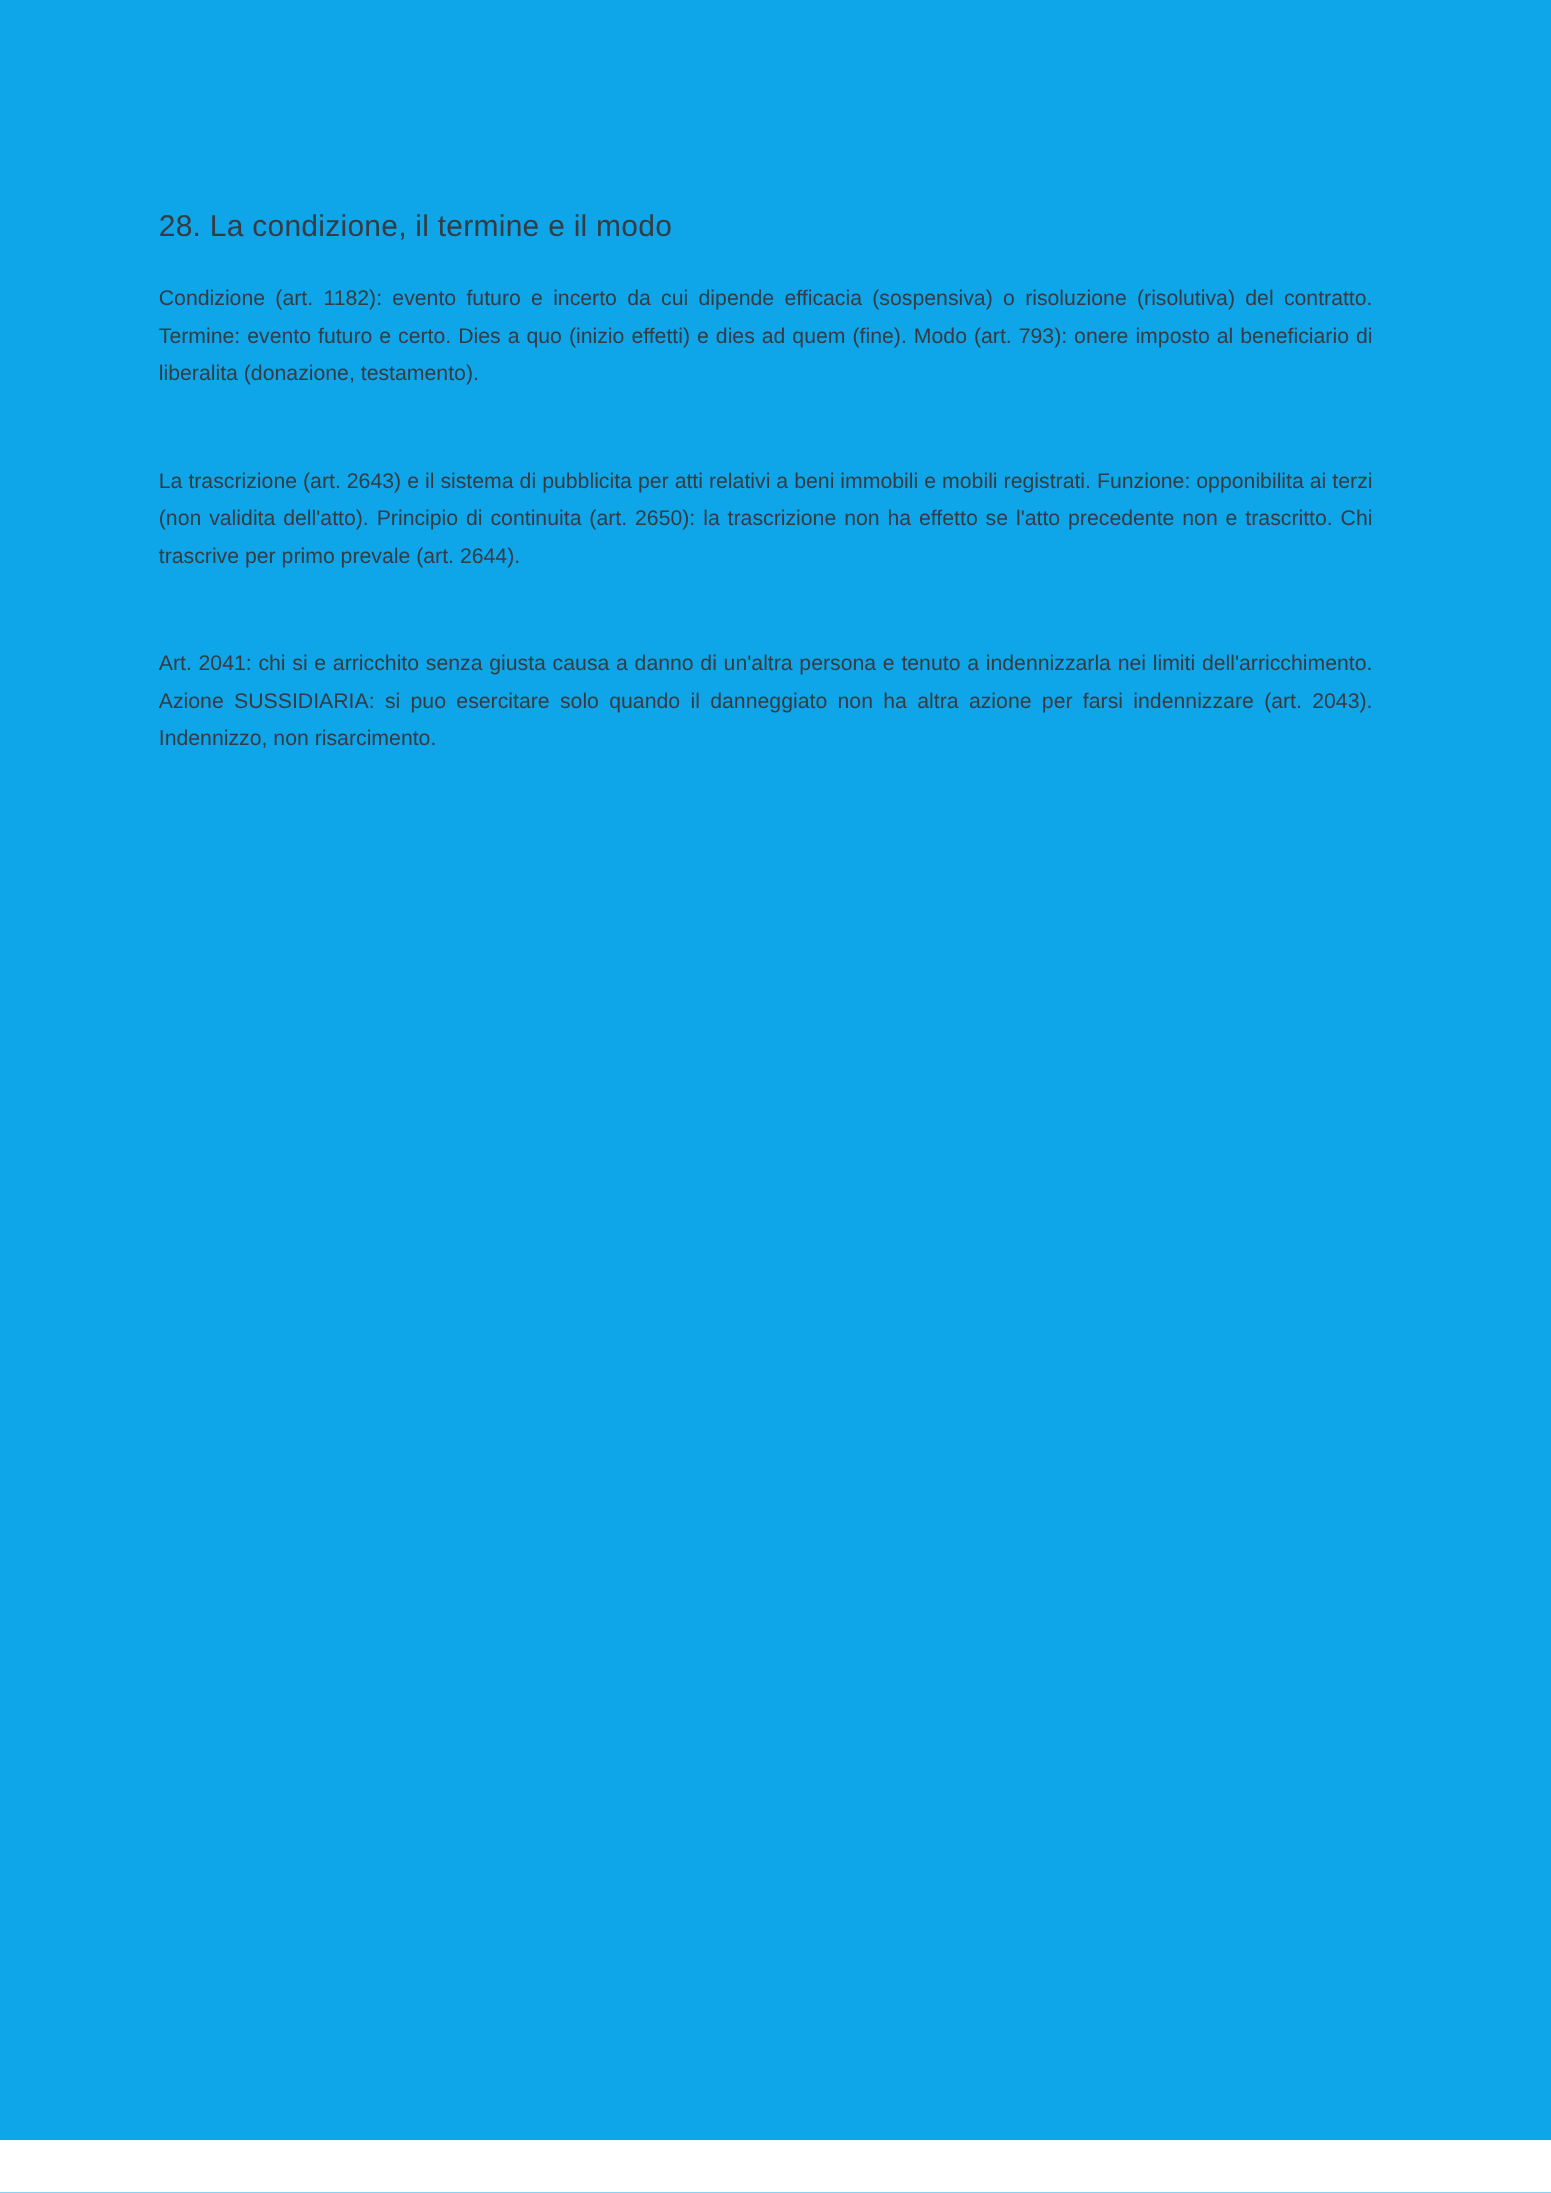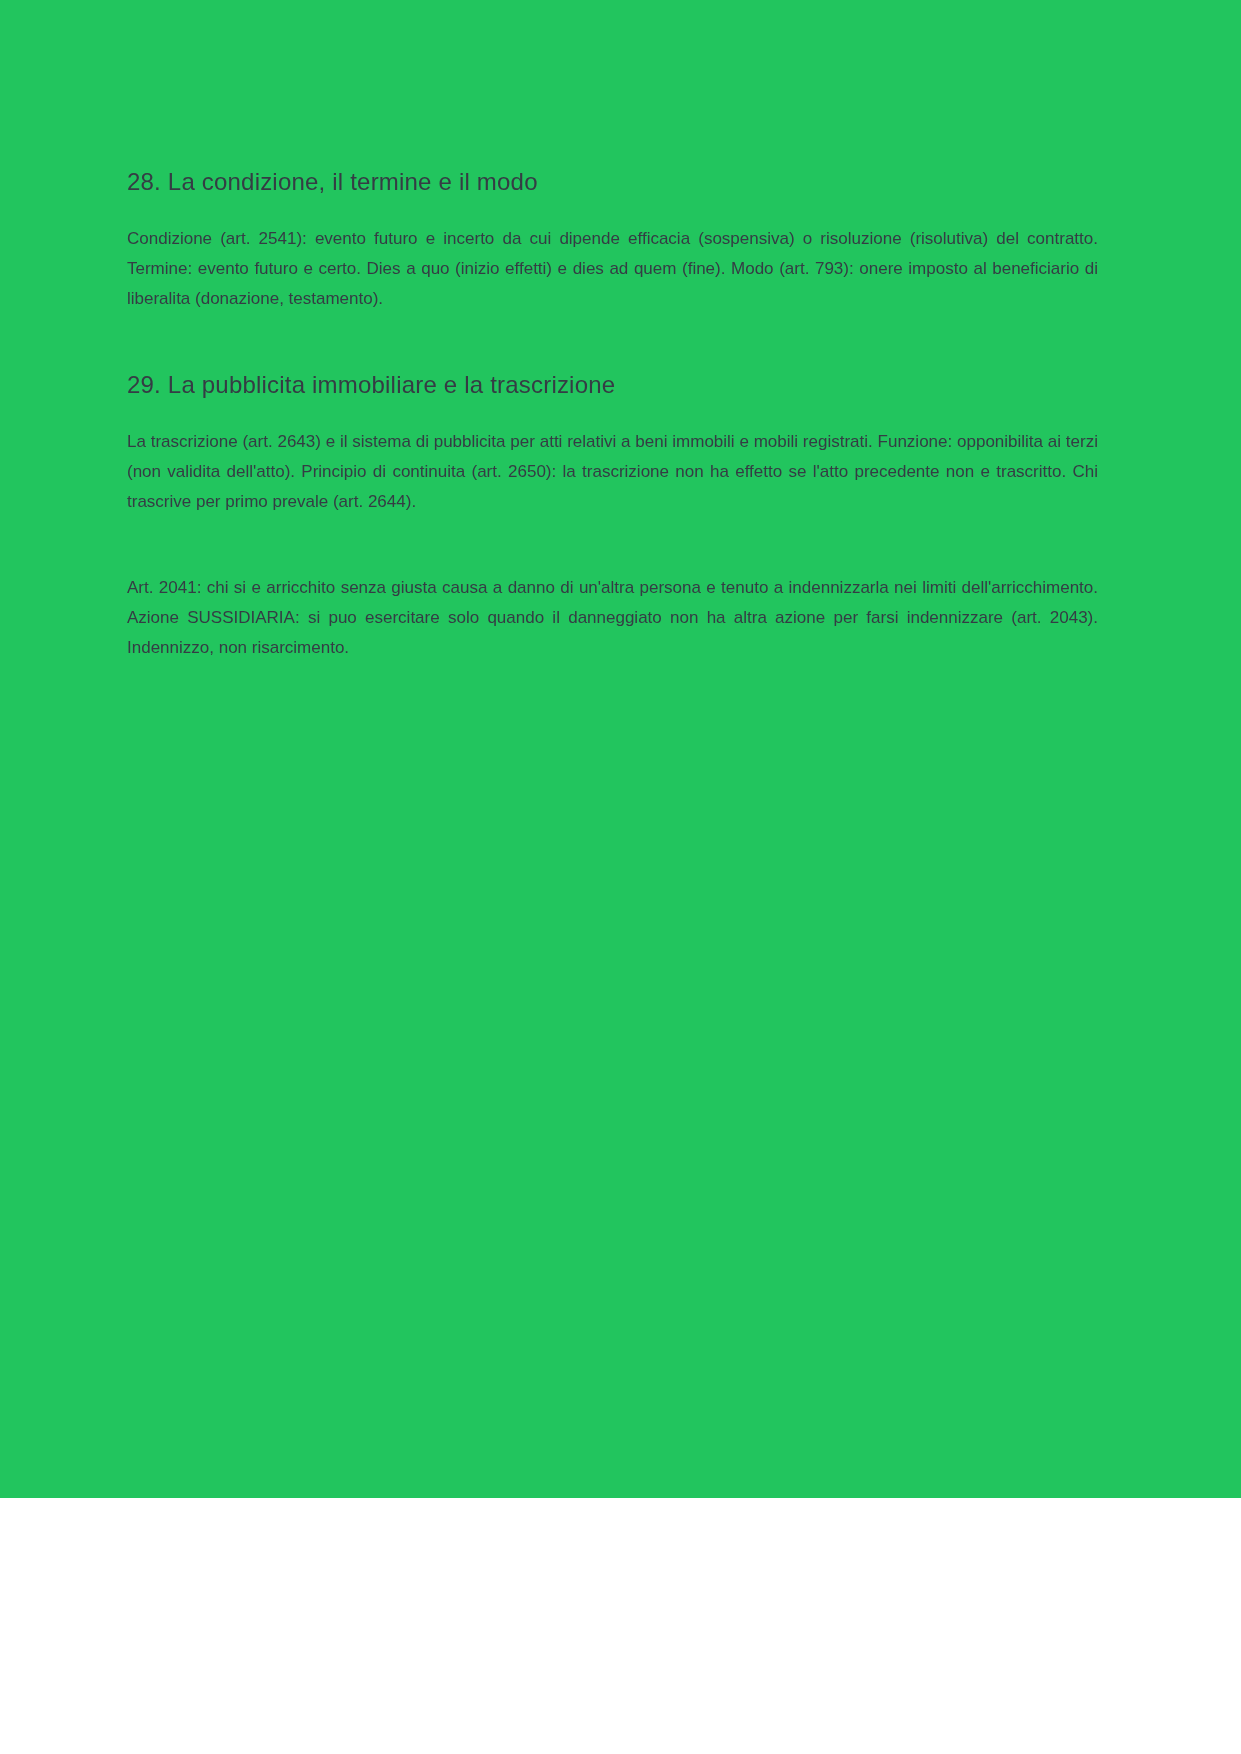--- a/index.html
+++ b/index.html
@@ -3,22 +3,22 @@
 <meta charset="utf-8">
 <style>
   html, body {
     margin: 0;
     padding: 0;
     background: #ffffff;
   }
   .page {
     position: relative;
     width: 1241px;
-    height: 1498px;
-    background: #22c55e;
+    height: 1712px;
+    background: #0ea5e9;
     overflow: hidden;
     font-family: "Liberation Sans", sans-serif;
     color: #353c44;
   }
   .content {
     position: absolute;
     left: 127px;
     top: 167px;
     width: 971px;
   }
@@ -43,25 +43,24 @@
   }
 </style>
 </head>
 <body>
 
 <div class="page">
   <div class="content">
 
     <section class="doc-section">
       <h2>28. La condizione, il termine e il modo</h2>
-      <p>Condizione (art. 2541): evento futuro e incerto da cui dipende efficacia (sospensiva) o risoluzione (risolutiva) del contratto. Termine: evento futuro e certo. Dies a quo (inizio effetti) e dies ad quem (fine). Modo (art. 793): onere imposto al beneficiario di liberalita (donazione, testamento).</p>
+      <p>Condizione (art. 1182): evento futuro e incerto da cui dipende efficacia (sospensiva) o risoluzione (risolutiva) del contratto. Termine: evento futuro e certo. Dies a quo (inizio effetti) e dies ad quem (fine). Modo (art. 793): onere imposto al beneficiario di liberalita (donazione, testamento).</p>
     </section>
 
     <section class="doc-section">
-      <h2>29. La pubblicita immobiliare e la trascrizione</h2>
       <p>La trascrizione (art. 2643) e il sistema di pubblicita per atti relativi a beni immobili e mobili registrati. Funzione: opponibilita ai terzi (non validita dell'atto). Principio di continuita (art. 2650): la trascrizione non ha effetto se l'atto precedente non e trascritto. Chi trascrive per primo prevale (art. 2644).</p>
     </section>
 
     <section class="doc-section">
       <p>Art. 2041: chi si e arricchito senza giusta causa a danno di un'altra persona e tenuto a indennizzarla nei limiti dell'arricchimento. Azione SUSSIDIARIA: si puo esercitare solo quando il danneggiato non ha altra azione per farsi indennizzare (art. 2043). Indennizzo, non risarcimento.</p>
     </section>
 
   </div>
 </div>
 

